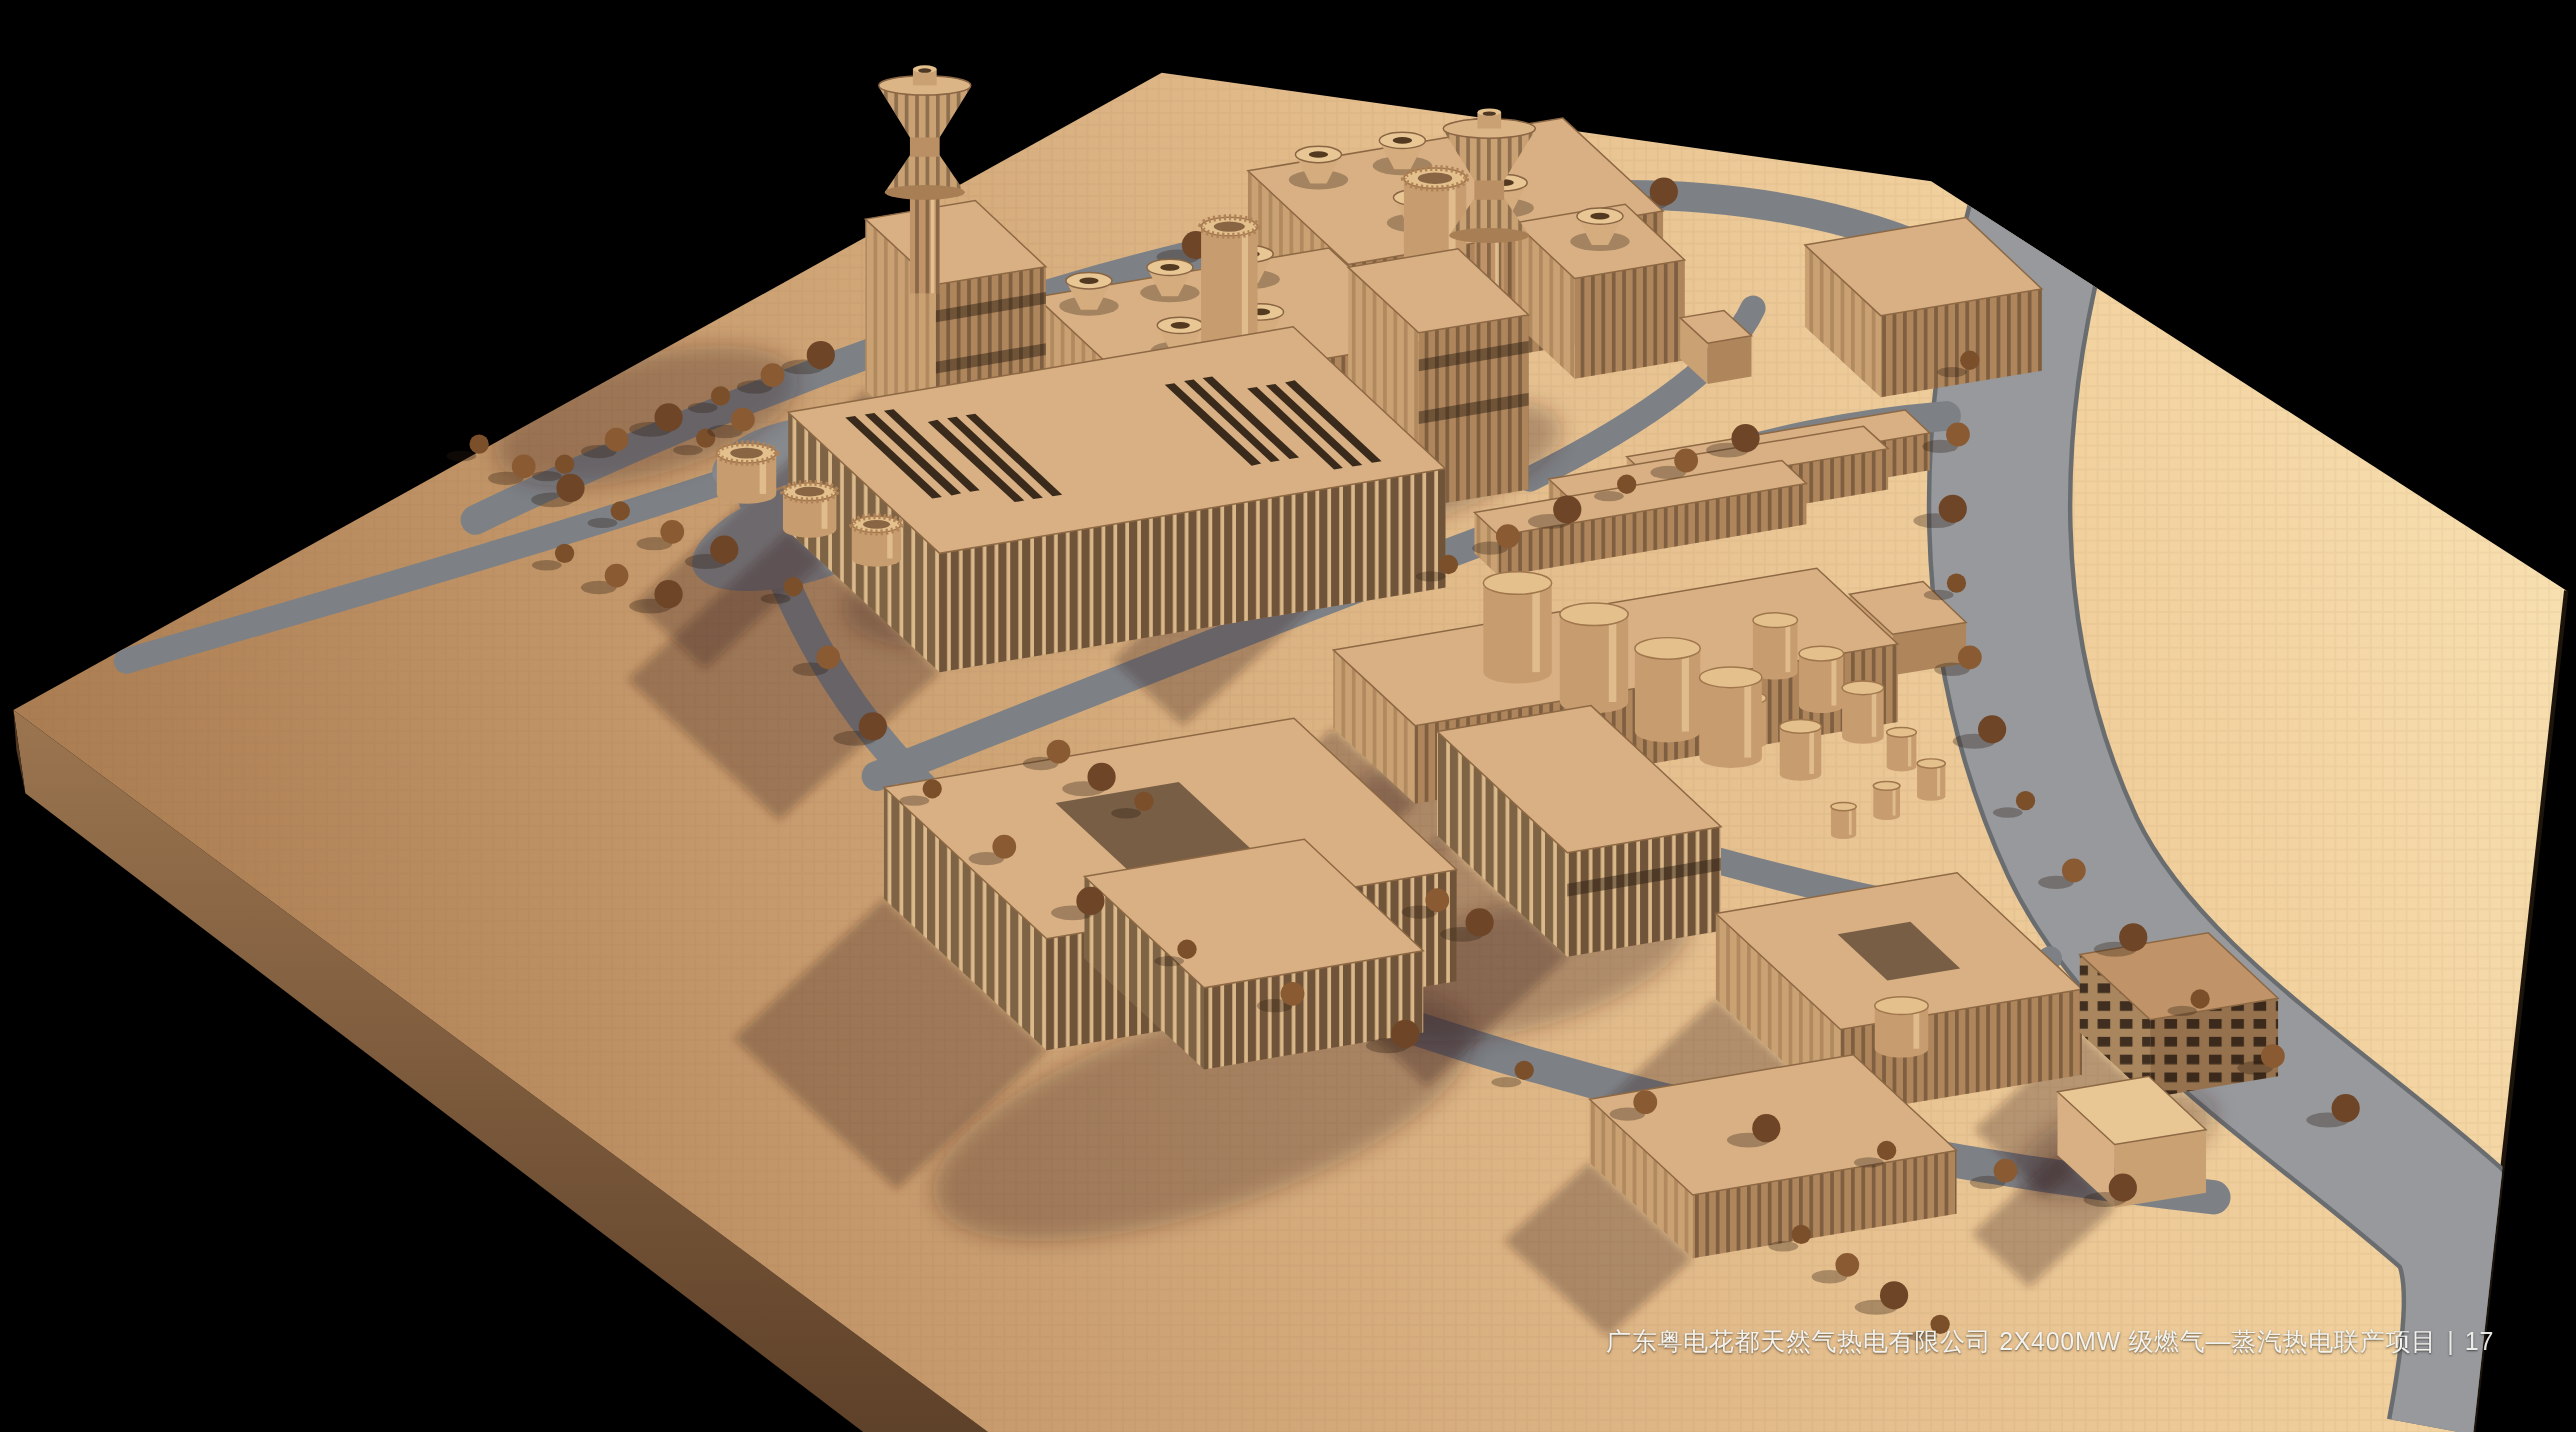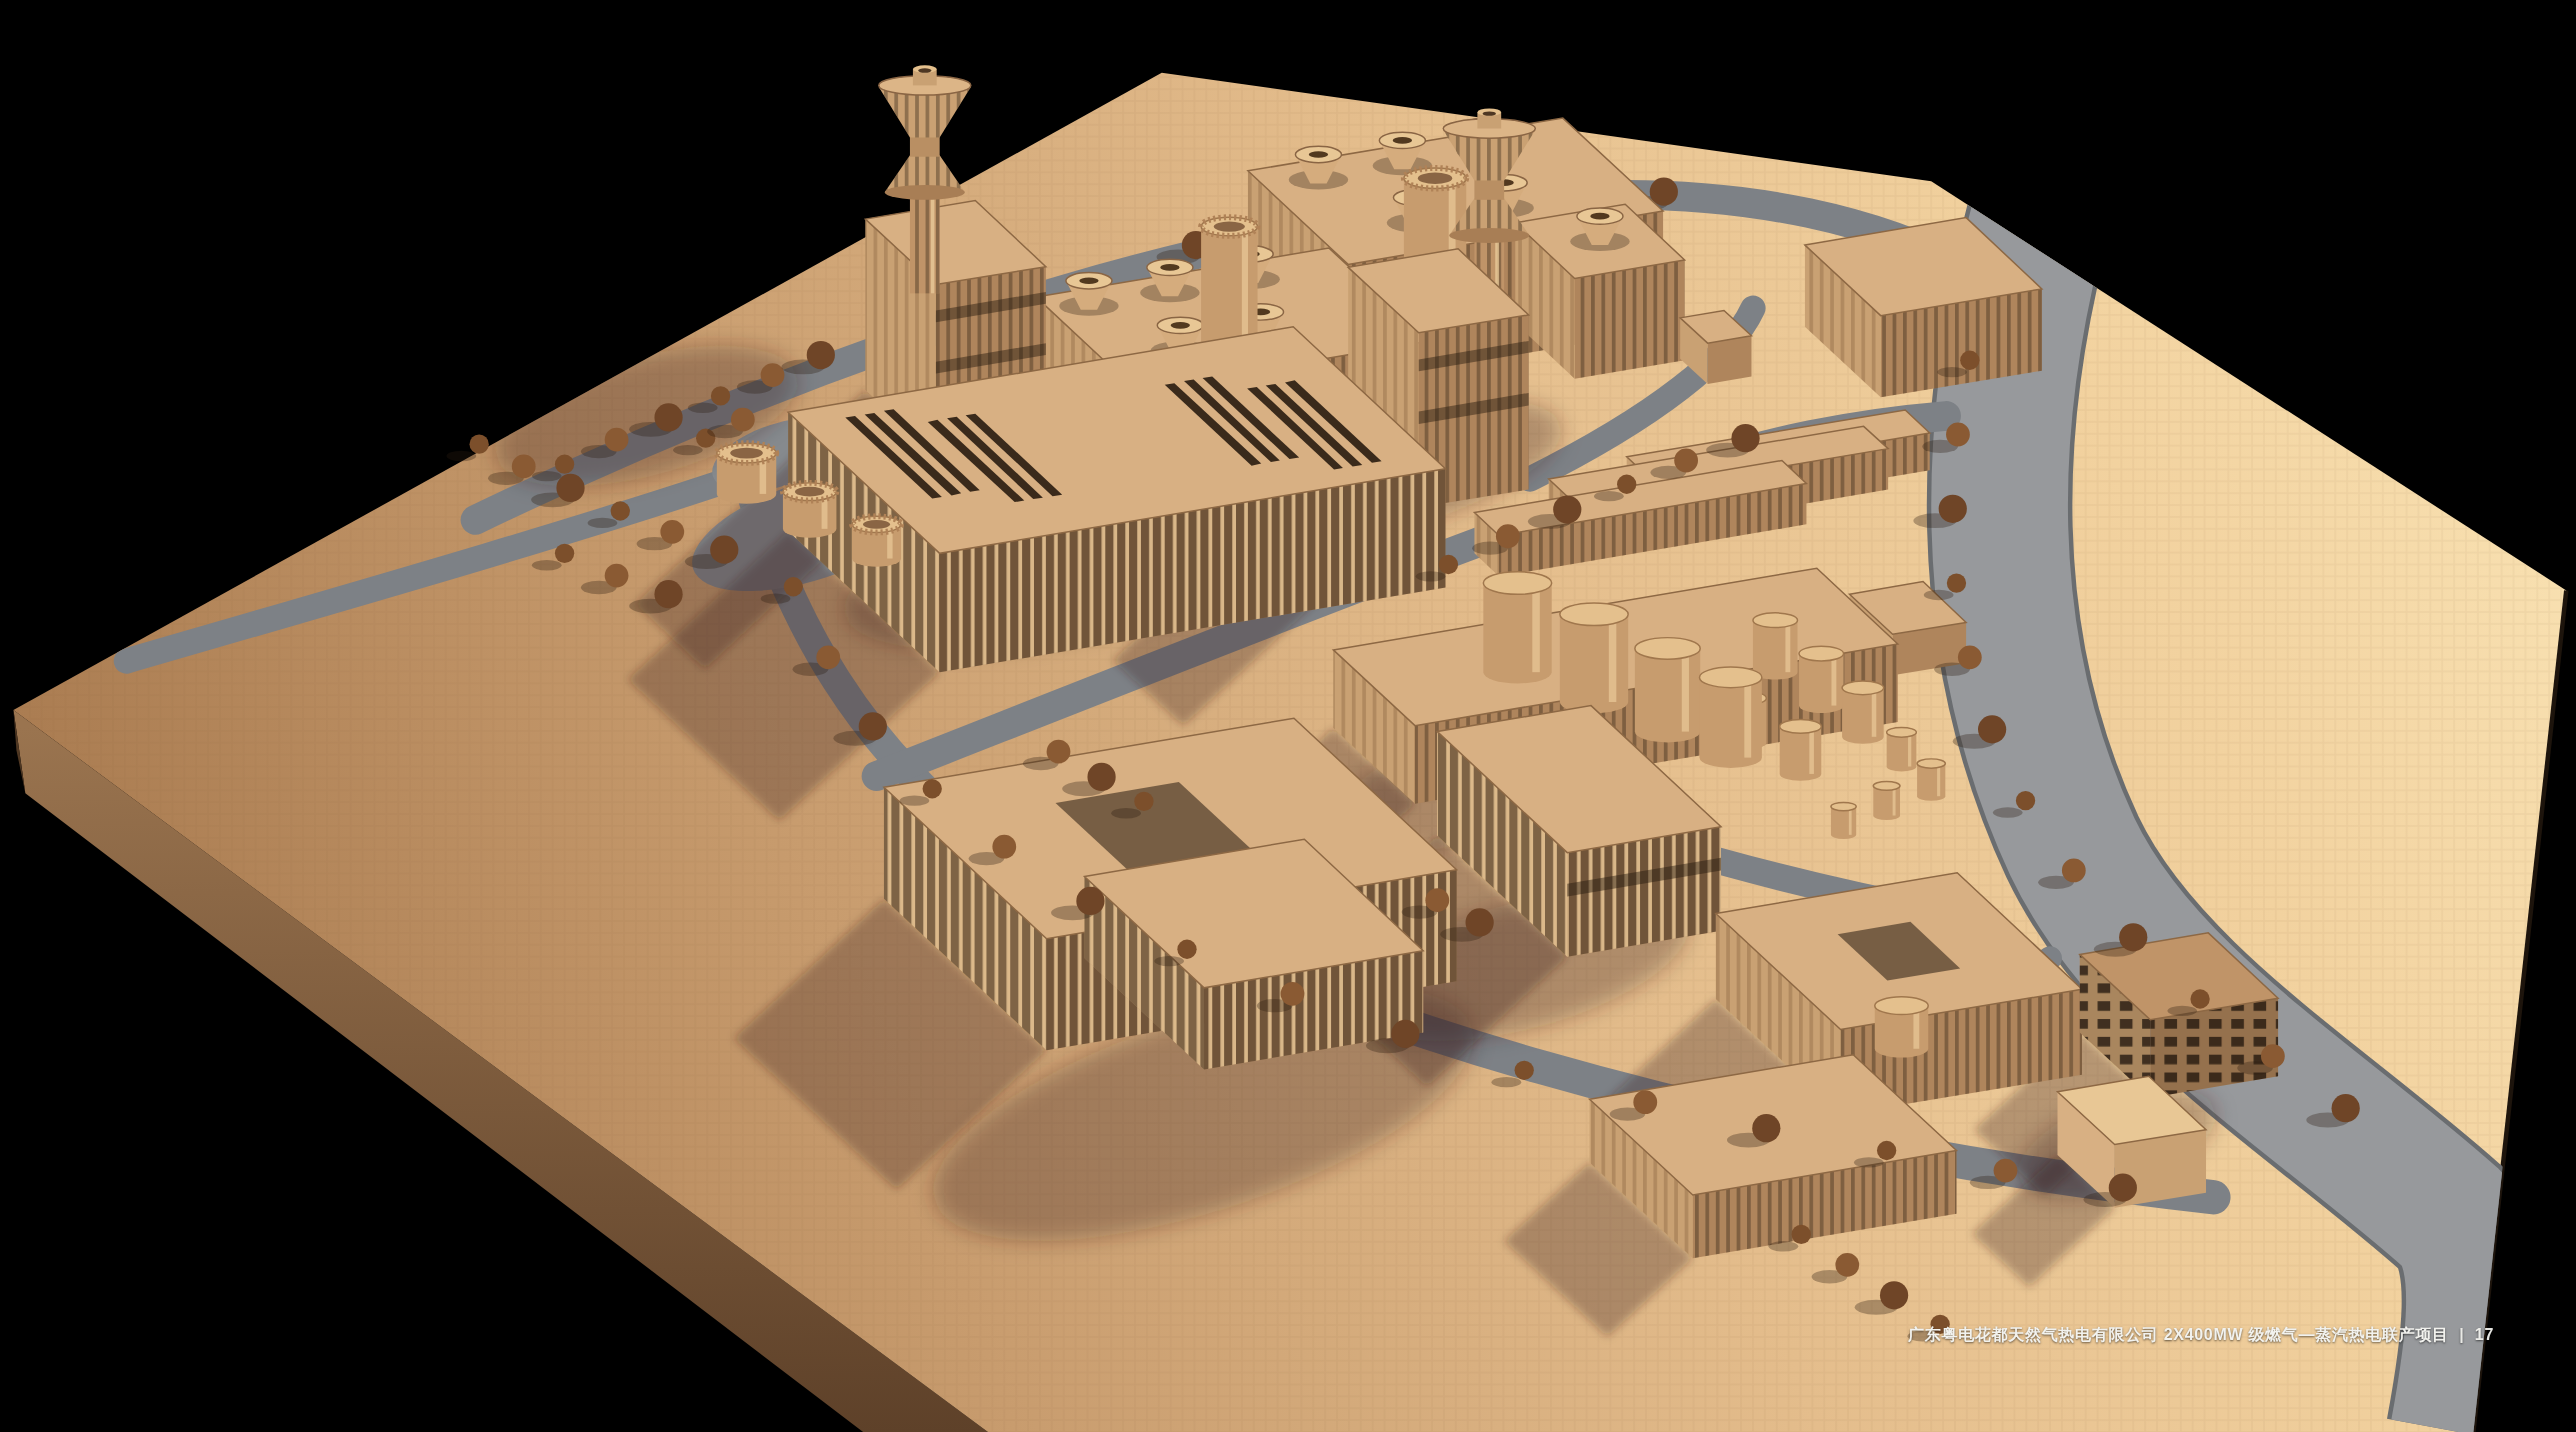--- a/index.html
+++ b/index.html
@@ -1,23 +1,23 @@
 <!DOCTYPE html>
 <html style="font-size:12px"><head>
 <meta charset="utf-8">
 <style>
   html,body{margin:0;padding:0;background:#000;}
   body{width:2576px;height:1432px;overflow:hidden;position:relative;
        font-family:"Liberation Sans",sans-serif;}
   #scene{position:absolute;left:0;top:0;width:2576px;height:1432px;display:block;}
   .caption{
     position:absolute;top:1325px;right:82px;
-    font-size:16px;letter-spacing:0.7px;color:#f2f2ee;
+    font-size:25px;letter-spacing:0.7px;color:#f2f2ee;
     white-space:nowrap;text-shadow:0 0.7px 2.2px rgba(0,0,0,.6);
-    font-weight:700;
+    font-weight:400;
   }
   .caption .sep{margin:0 10.4px;opacity:.9;}
   .caption .pagenum{opacity:.95;}
 </style>
 </head>
 <body>
 
 <svg id="scene" viewBox="0 0 3468 1928" aria-hidden="true">
   <defs>
     <linearGradient id="plateGrad" gradientUnits="userSpaceOnUse" x1="200" y1="1500" x2="3400" y2="350">

